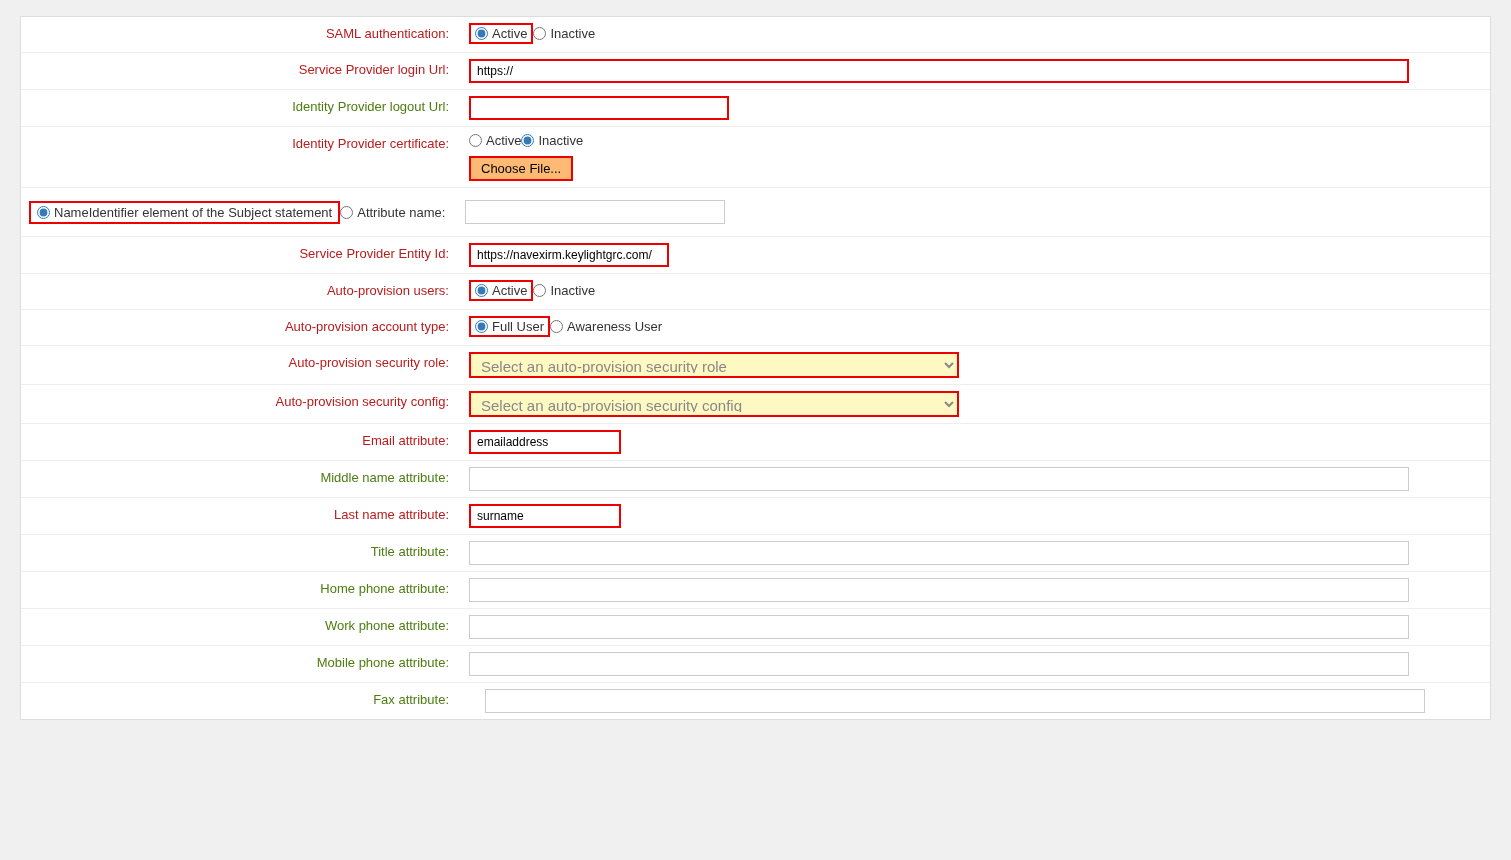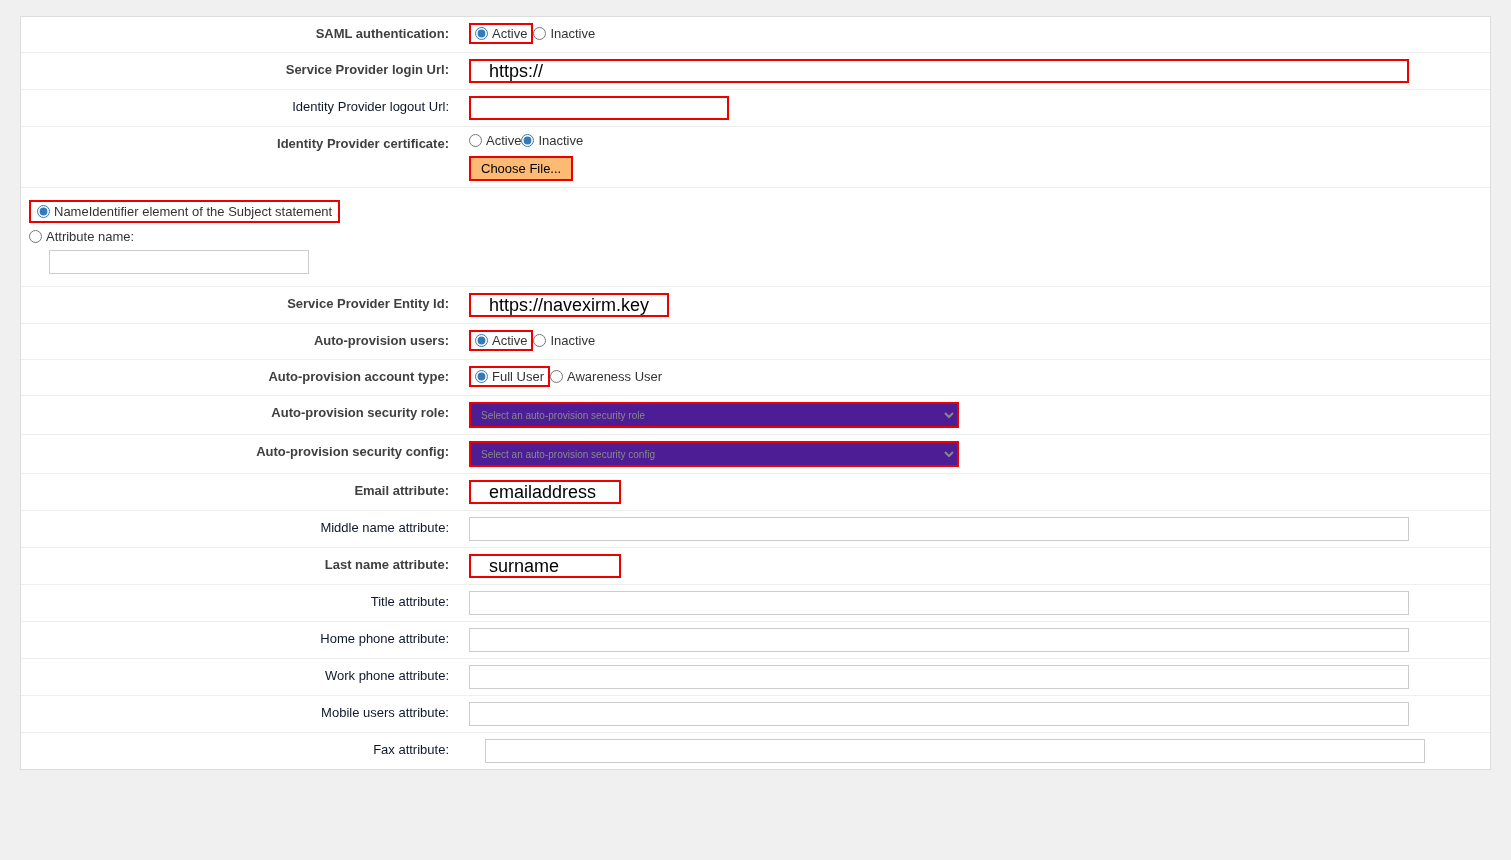--- a/index.html
+++ b/index.html
@@ -33,40 +33,40 @@
     }
     .form-row:last-child {
       border-bottom: none;
       gap: 16px;
     }
     .form-label {
       width: 440px;
       min-width: 440px;
       text-align: right;
       padding: 8px 12px 8px 0;
-      font-weight: bold;
-      color: #404040;
+      font-weight: normal;
+      color: #b91c1c;
       font-size: 13px;
       line-height: 1.4;
     }
     .form-label.normal-weight {
       font-weight: normal;
-      color: #0f172a;
+      color: #4d7c0f;
     }
     .form-control {
       flex: 1;
       padding: 6px 8px;
       display: flex;
       align-items: center;
       flex-wrap: wrap;
     }
     input[type="text"] {
       border: 1px solid #ccc;
-      padding: 3px 18px;
-      font-size: 18px;
+      padding: 3px 6px;
+      font-size: 12px;
       height: 24px;
       outline: none;
     }
     .full-width-input {
       width: 100%;
       max-width: 940px;
     }
     .medium-input {
       width: 260px;
     }
@@ -93,35 +93,34 @@
     .choose-file-btn {
       background: #fdba74;
       border: 1px solid #ccc;
       padding: 3px 10px;
       font-size: 13px;
       cursor: pointer;
       border: 2px solid #e00;
     }
     .saml-user-id-section {
       display: flex;
-      flex-direction: column;
-      gap: 6px;
+      flex-direction: row;
     }
     .attribute-input-wrapper {
       display: flex;
       align-items: center;
       gap: 8px;
       margin-left: 20px;
     }
     select.dropdown {
       border: 1px solid #ccc;
       padding: 3px 6px;
-      font-size: 10px;
+      font-size: 15px;
       height: 26px;
-      background: #4c1d95;
+      background: #fef9c3;
       width: 490px;
       color: #888;
     }
     .highlighted-select {
       border: 2px solid #e00 !important;
     }
     .service-entity-input {
       width: 200px;
     }
     .nameid-highlighted {
@@ -307,21 +306,21 @@
     </div>
 
     <div class="form-row">
       <div class="form-label normal-weight">Work phone attribute:</div>
       <div class="form-control">
         <input type="text" class="full-width-input" value="" style="">
       </div>
     </div>
 
     <div class="form-row">
-      <div class="form-label normal-weight">Mobile users attribute:</div>
+      <div class="form-label normal-weight">Mobile phone attribute:</div>
       <div class="form-control">
         <input type="text" class="full-width-input" value="" style="">
       </div>
     </div>
 
     <div class="form-row">
       <div class="form-label normal-weight">Fax attribute:</div>
       <div class="form-control">
         <input type="text" class="full-width-input" value="" style="">
       </div>

